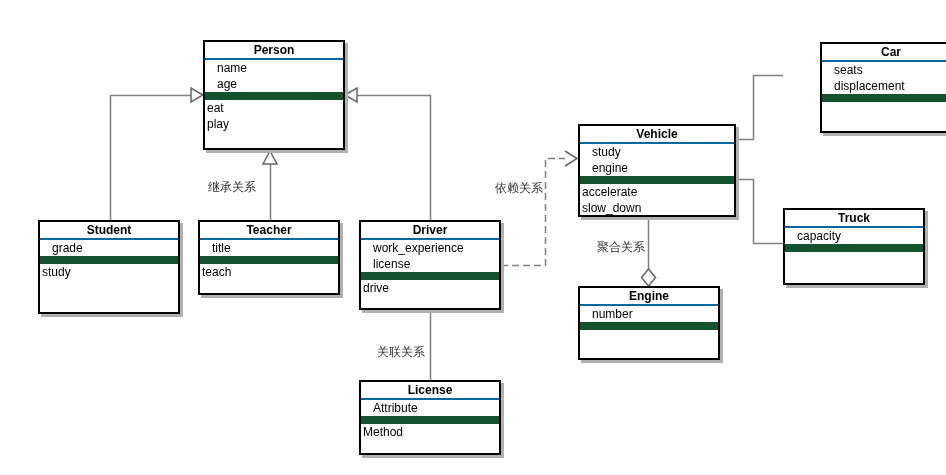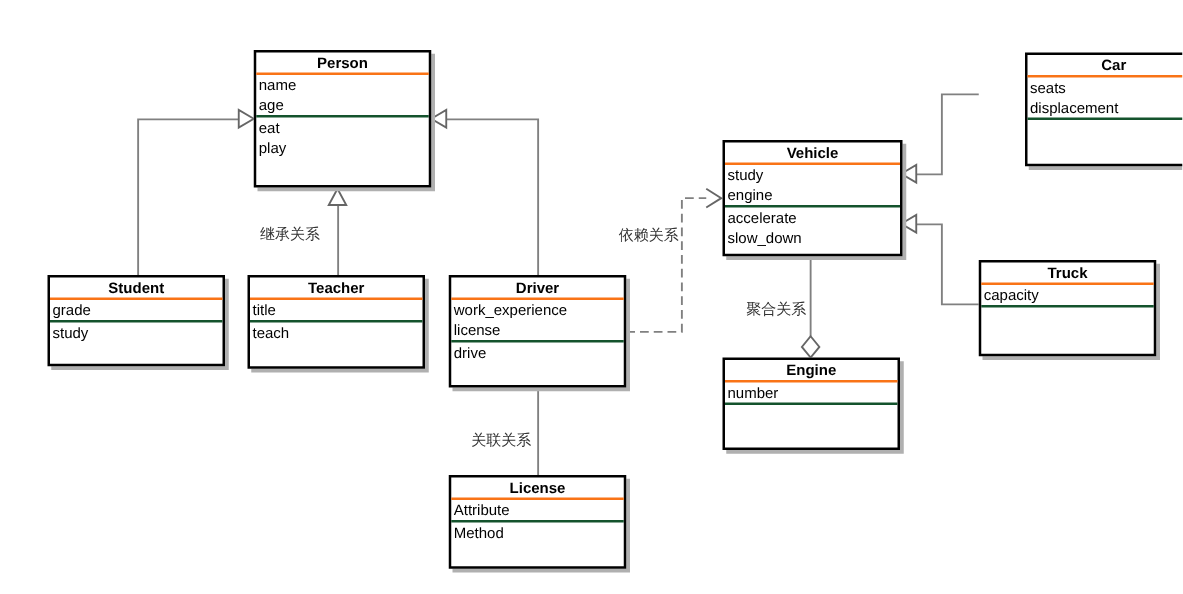--- a/index.html
+++ b/index.html
@@ -16,30 +16,30 @@
     box-sizing: border-box;
     background: #ffffff;
     border: 2px solid #000000;
     box-shadow: 3px 3px 0 #b0b0b0;
     display: flex;
     flex-direction: column;
   }
   .uml-title {
     flex: 0 0 16px;
     line-height: 16px;
-    border-bottom: 2px solid #f97316;
+    border-bottom: 2px solid #0369a1;
     font-weight: bold;
     font-size: 12px;
     text-align: center;
     white-space: nowrap;
     overflow: hidden;
   }
   .uml-attrs {
-    border-bottom: 2px solid #14532d;
-    padding: 0 2px;
+    border-bottom: 8px solid #14532d;
+    padding: 0 12px;
     overflow: hidden;
   }
   .uml-methods {
     flex: 1 1 auto;
     padding: 0 2px;
     overflow: hidden;
   }
   .uml-line {
     font-size: 12px;
     line-height: 16px;
@@ -96,21 +96,21 @@
     <div class="uml-attrs" style="flex:0 0 32px">
       <div class="uml-line">name</div>
       <div class="uml-line">age</div>
     </div>
     <div class="uml-methods">
       <div class="uml-line">eat</div>
       <div class="uml-line">play</div>
     </div>
   </div>
 
-  <div class="uml-class" style="left:38px;top:220px;width:142px;height:73px">
+  <div class="uml-class" style="left:38px;top:220px;width:142px;height:94px">
     <div class="uml-title">Student</div>
     <div class="uml-attrs" style="flex:0 0 16px">
       <div class="uml-line">grade</div>
     </div>
     <div class="uml-methods">
       <div class="uml-line">study</div>
     </div>
   </div>
 
   <div class="uml-class" style="left:359px;top:220px;width:142px;height:90px">
@@ -137,21 +137,21 @@
   <div class="uml-class" style="left:359px;top:380px;width:142px;height:75px">
     <div class="uml-title">License</div>
     <div class="uml-attrs" style="flex:0 0 16px">
       <div class="uml-line">Attribute</div>
     </div>
     <div class="uml-methods">
       <div class="uml-line">Method</div>
     </div>
   </div>
 
-  <div class="uml-class" style="left:578px;top:112px;width:144px;height:93px">
+  <div class="uml-class" style="left:578px;top:124px;width:158px;height:93px">
     <div class="uml-title">Vehicle</div>
     <div class="uml-attrs" style="flex:0 0 32px">
       <div class="uml-line">study</div>
       <div class="uml-line">engine</div>
     </div>
     <div class="uml-methods">
       <div class="uml-line">accelerate</div>
       <div class="uml-line">slow_down</div>
     </div>
   </div>

